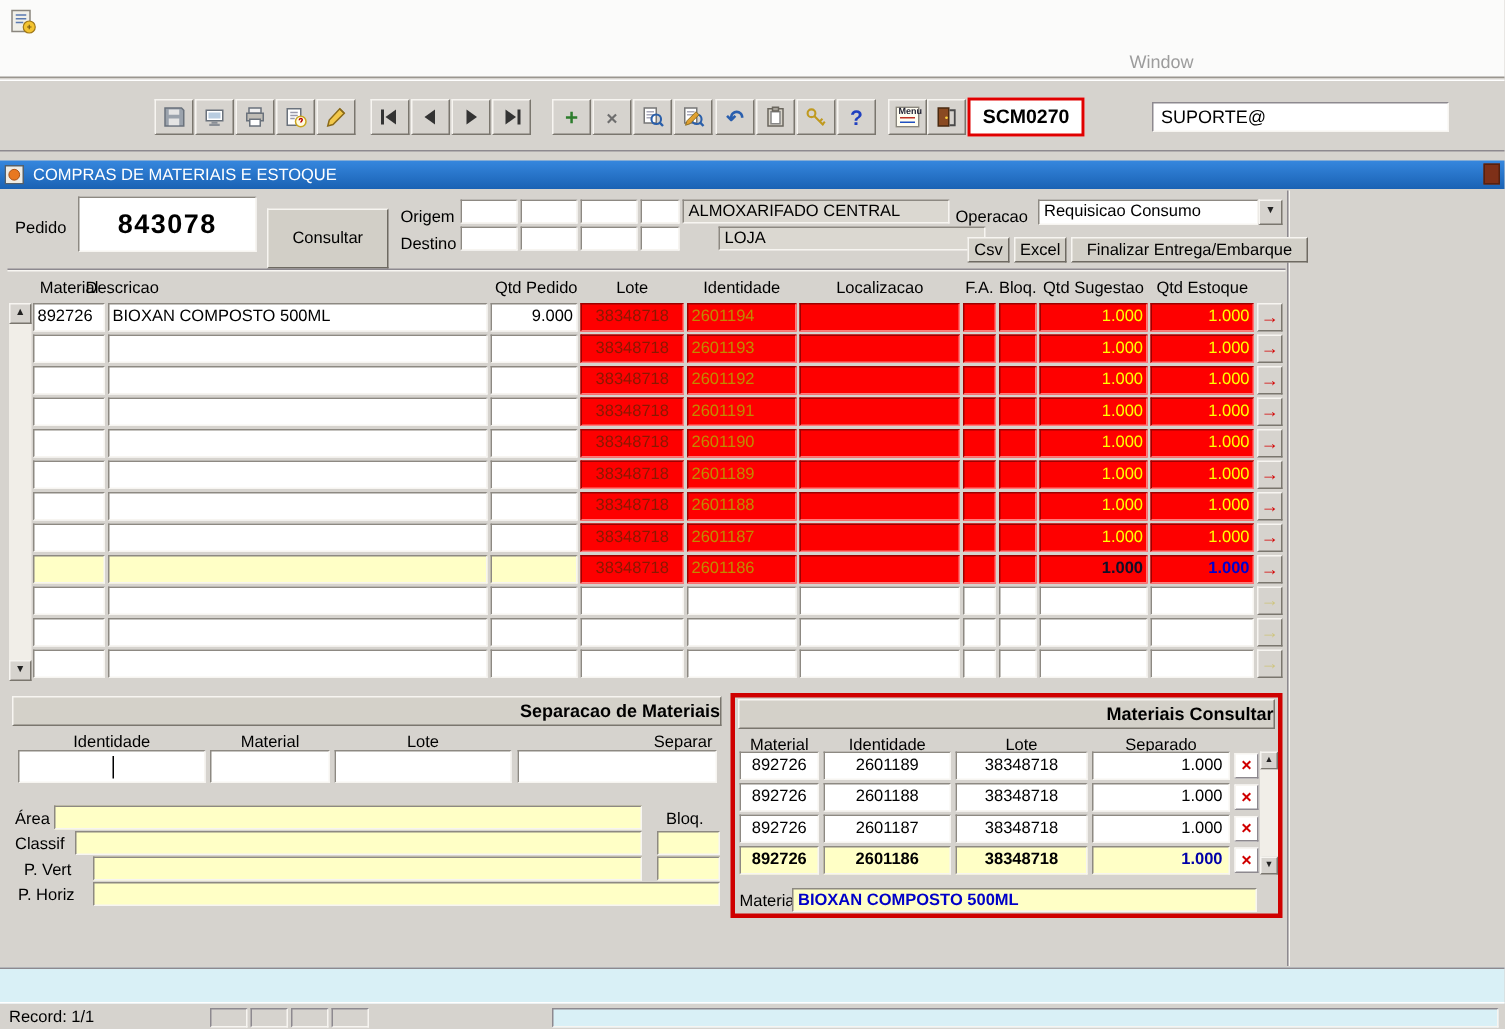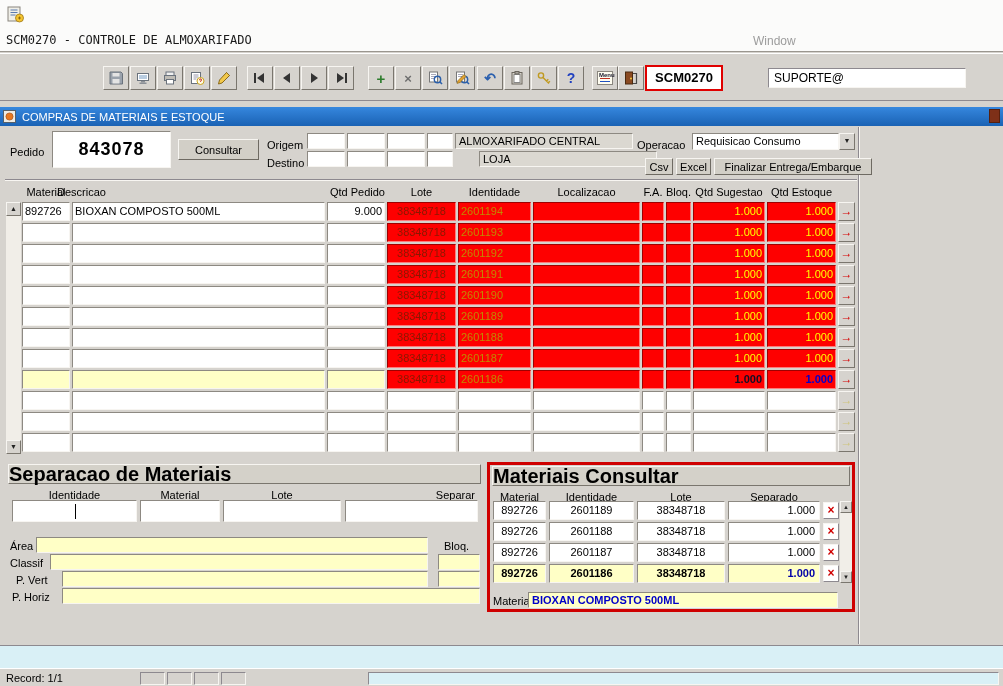--- a/index.html
+++ b/index.html
@@ -58,21 +58,21 @@
 .c-ident{left:458px;width:73px}
 .c-loc{left:533px;width:107px}
 .c-fa{left:642px;width:22px}
 .c-bloq{left:666px;width:25px}
 .c-qsug{left:693px;width:72px}
 .c-qest{left:767px;width:69px}
 .rowbtn{position:absolute;left:838px;top:0;width:17px;height:19px;background:#d6d3ce;border:1px solid;border-color:#f7f5f1 #7a766e #7a766e #f7f5f1;color:#d40000;font-weight:bold;text-align:center;line-height:16px;font-size:12px}
 .rowbtn.dis{color:#cfc57e}
 .sbbtn{position:absolute;left:0;width:15px;height:14px;background:#d6d3ce;border:1px solid;border-color:#f7f5f1 #7a766e #7a766e #f7f5f1;font-size:7px;line-height:12px;text-align:center;color:#222}
 .sbtrack{position:absolute;left:0;width:15px;background:#f1eee8}
-.ptitle{position:absolute;background:#d4d1c9;border:1px solid;border-color:#f7f5f1 #7a766e #7a766e #f7f5f1;font-weight:bold;font-size:20px;text-align:left;line-height:18px}
+.ptitle{position:absolute;background:#d4d1c9;border:1px solid;border-color:#f7f5f1 #7a766e #7a766e #f7f5f1;font-weight:bold;font-size:12px;text-align:right;line-height:18px}
 .caret{position:absolute;left:62px;top:3px;width:1px;height:15px;background:#000}
 .redpanel{position:absolute;left:487px;top:462px;width:368px;height:150px;border:3px solid #cf0000;background:#d6d3ce}
 .shdr{position:absolute;font-size:11px;text-align:center;white-space:nowrap}
 .srow{position:absolute;left:0;width:362px;height:19px}
 .s-mat{left:3px;width:53px;text-align:center}
 .s-ident{left:59px;width:85px;text-align:center}
 .s-lote{left:147px;width:88px;text-align:center}
 .s-sep{left:238px;width:92px;text-align:right;padding-right:4px}
 .xbtn{position:absolute;left:333px;top:1px;width:16px;height:17px;background:#fff;border:1px solid;border-color:#f7f5f1 #8d898f #8d898f #f7f5f1;color:#d00000;font-weight:bold;font-size:12px;line-height:14px;text-align:center}
 .srow.sel .cell{background:#ffffc6;font-weight:bold}
@@ -91,21 +91,20 @@
 
 <div class="topbar">
   <span class="appicon">
     <svg width="22" height="22">
         <rect x="3" y="4" width="12" height="14" fill="#f0efe8" stroke="#8a867e"></rect>
         <path d="M5.5 7h7M5.5 9.5h7M5.5 12h5" stroke="#5a7ab0" stroke-width="1"></path>
         <circle cx="14.5" cy="15" r="4" fill="#f4c430" stroke="#a07818" stroke-width="0.8"></circle>
         <path d="M13 15h3M14.5 13.5v3" stroke="#7a5a10" stroke-width="0.8"></path>
       </svg>
   </span>
-  <div class="wintitle">SCM0270 - CONTROLE DE ALMOXARIFADO</div>
   <div class="winmenu">Window</div>
 </div>
 
 <div class="toolbar">
   <div class="tbtn" style="left:103px">
       <svg width="16" height="16">
         <path d="M2 2h11l1.5 1.5V14H2z" fill="#9aa2ac" stroke="#6a727c"></path>
         <rect x="4.5" y="9" width="7" height="4.5" fill="#e4e4e4"></rect>
         <rect x="4.5" y="3" width="7" height="3.5" fill="#e4e4e4"></rect>
       </svg>
@@ -235,21 +234,21 @@
   <span class="ctitle">COMPRAS DE MATERIAIS E ESTOQUE</span>
   <span class="cornerbox"></span>
 </div>
 
 <div class="abs vline" style="left:858px;top:127px;height:517px"></div>
 
 <span class="lbl" style="left:10px;top:146px">Pedido</span>
 <div class="abs sunken pedido" style="left:52px;top:131px;width:119px;height:37px">
     <span>843078</span>
   </div>
-<div class="btn" style="left:178px;top:139px;width:81px;height:21px">Consultar</div>
+<div class="btn" style="left:178px;top:139px;width:81px;height:40px">Consultar</div>
 
 <span class="lbl" style="left:267px;top:139px">Origem</span>
 <span class="lbl" style="left:267px;top:157px">Destino</span>
 
 <div class="abs sunken" style="left:307px;top:133px;width:38px;height:16px"></div>
 <div class="abs sunken" style="left:347px;top:133px;width:38px;height:16px"></div>
 <div class="abs sunken" style="left:387px;top:133px;width:38px;height:16px"></div>
 <div class="abs sunken" style="left:427px;top:133px;width:26px;height:16px"></div>
 <div class="abs sunken graybg fieldtext" style="left:455px;top:133px;width:178px;height:16px">ALMOXARIFADO CENTRAL</div>
 

